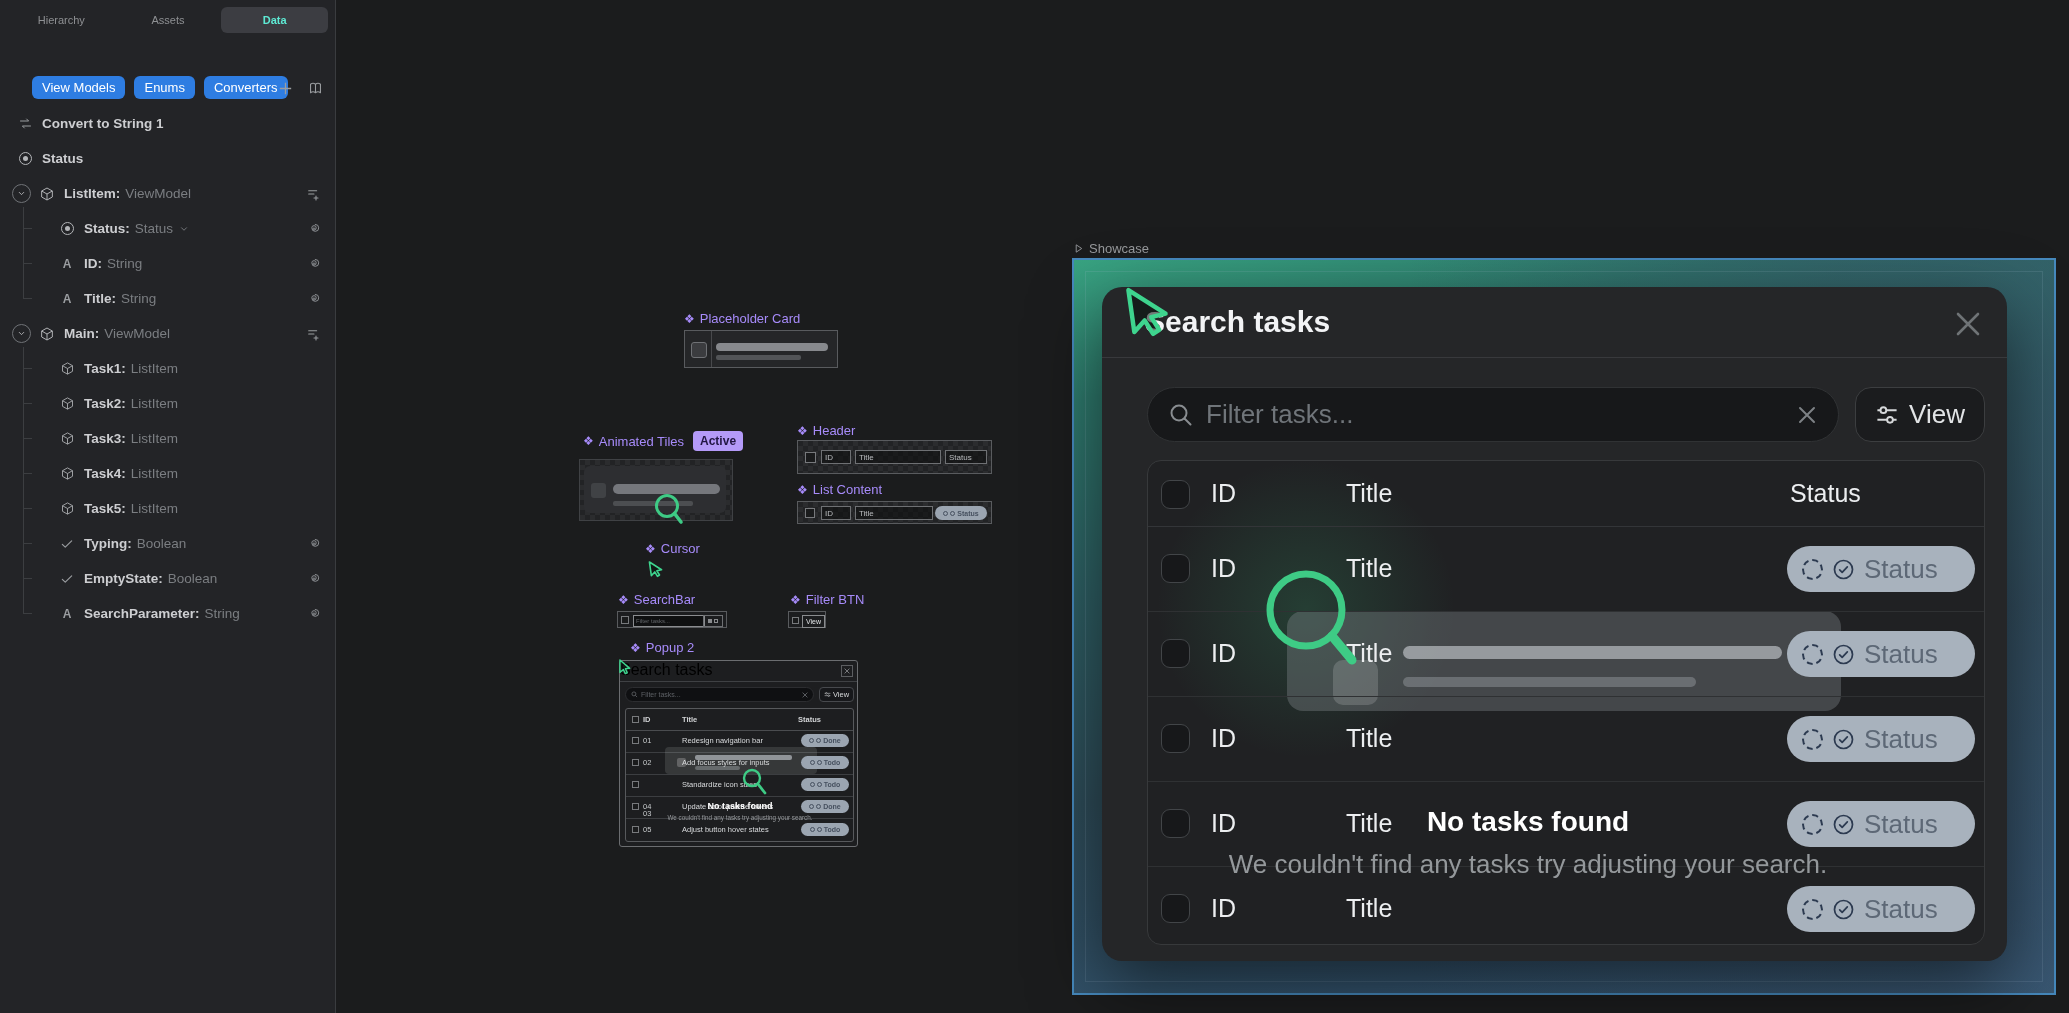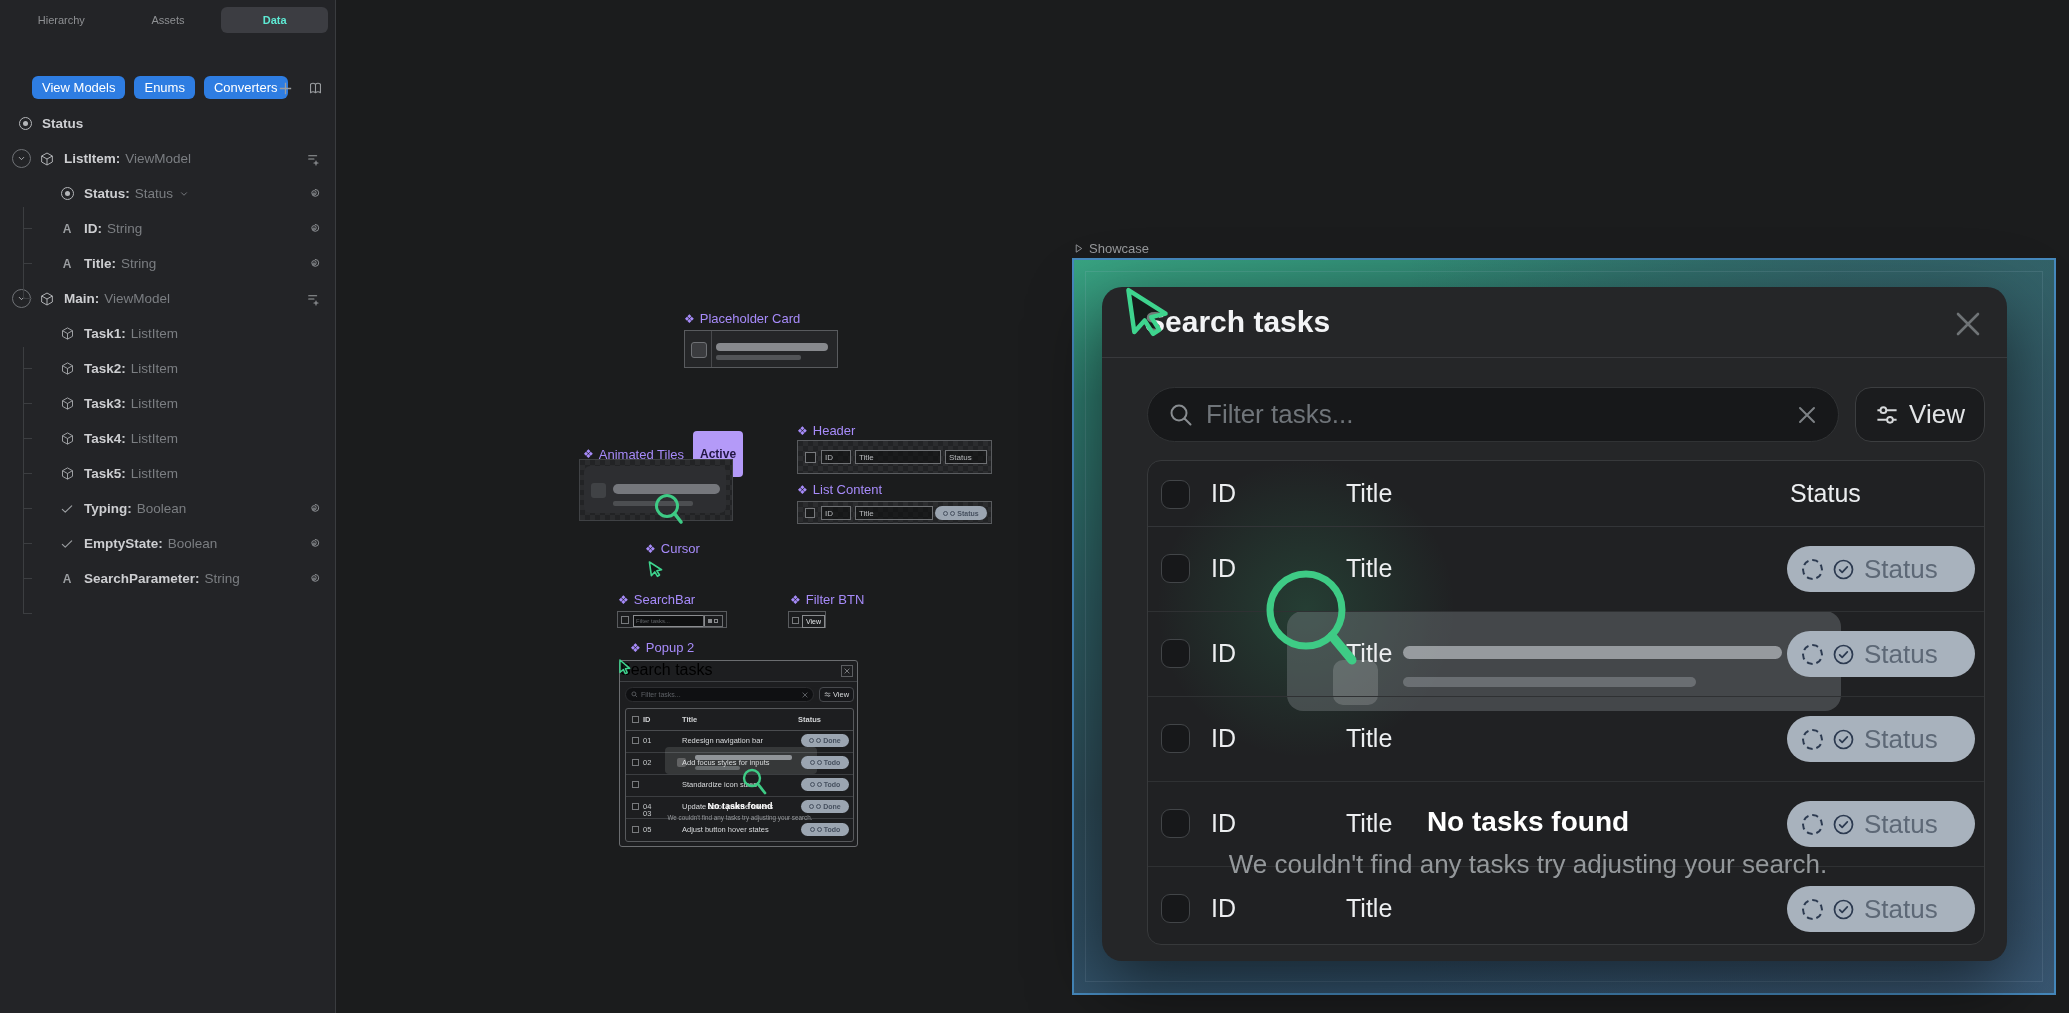--- a/index.html
+++ b/index.html
@@ -27,21 +27,21 @@
   .chevc{width:17px;height:17px;border:1px solid #6f7276;border-radius:50%;margin-right:8px;display:flex;align-items:center;justify-content:center;flex:none;}
   .radio{width:13px;height:13px;border:1.5px solid #b4b6b9;border-radius:50%;display:flex;align-items:center;justify-content:center;box-sizing:border-box;}
   .radio span{width:5px;height:5px;background:#b4b6b9;border-radius:50%;}
   .aicon{color:#9a9da0;font-size:12px;font-weight:700;}
   .ricon{position:absolute;right:12px;width:18px;height:18px;display:flex;align-items:center;justify-content:center;}
   .guide{position:absolute;background:#3c3e41;}
 
   
   .clabel{position:absolute;display:flex;align-items:center;gap:5px;color:#a78bfa;font-size:13px;white-space:nowrap;}
   .dia{font-size:12px;line-height:1;}
-  .badge-active{background:#b49af8;color:#221643;font-size:12px;font-weight:700;padding:16px 7px;border-radius:4px;margin-left:4px;}
+  .badge-active{background:#b49af8;color:#221643;font-size:12px;font-weight:700;padding:3px 7px;border-radius:4px;margin-left:4px;}
   .checker{background:repeating-conic-gradient(#2b2c2e 0% 25%, #222325 0% 50%);background-size:10px 10px;}
   .mbord{border:1px solid #595b5e;box-sizing:border-box;}
   .mcell{position:absolute;border:1px solid #6e7073;background:rgba(13,14,15,.55);font-size:8px;color:#b9bbbe;
          padding-left:3px;line-height:13px;height:14px;box-sizing:border-box;overflow:hidden;white-space:nowrap;}
   .mcb{position:absolute;background:#1a1b1c;border:1px solid #77797c;box-sizing:border-box;}
   .mpill{position:absolute;background:#9ba5b1;border-radius:7px;display:flex;align-items:center;justify-content:center;gap:2px;
          font-size:7px;font-weight:700;color:#46505f;}
   .mdot{width:5px;height:5px;border:1px solid #46505f;border-radius:50%;box-sizing:border-box;flex:none;}
 
   
@@ -115,20 +115,28 @@
         </svg>
     </div>
     <div class="hicon" style="left:304px;">
       <svg width="17" height="17" viewBox="0 0 24 24">
           <path d="M12 6c-2-1.6-5-1.6-7 0v12c2-1.6 5-1.6 7 0c2-1.6 5-1.6 7 0V6c-2-1.6-5-1.6-7 0v12" stroke="#9a9da0" stroke-width="1.5" fill="none" stroke-linejoin="round"></path>
         </svg>
     </div>
 
     <div class="tree">
 
+      <div class="trow pl-a">
+        <span class="licon">
+          <svg width="15" height="15" viewBox="0 0 24 24">
+              <path d="M4 8h13l-3.2-3.2M20 16H7l3.2 3.2" stroke="#9a9da0" stroke-width="1.6" fill="none" stroke-linecap="round" stroke-linejoin="round"></path>
+            </svg>
+        </span>
+        <span class="nm">Convert to String 1</span>
+      </div>
 
       <div class="trow pl-a">
         <span class="licon">
             <span class="radio">
               <span></span>
             </span>
           </span>
         <span class="nm">Status</span>
       </div>
 

